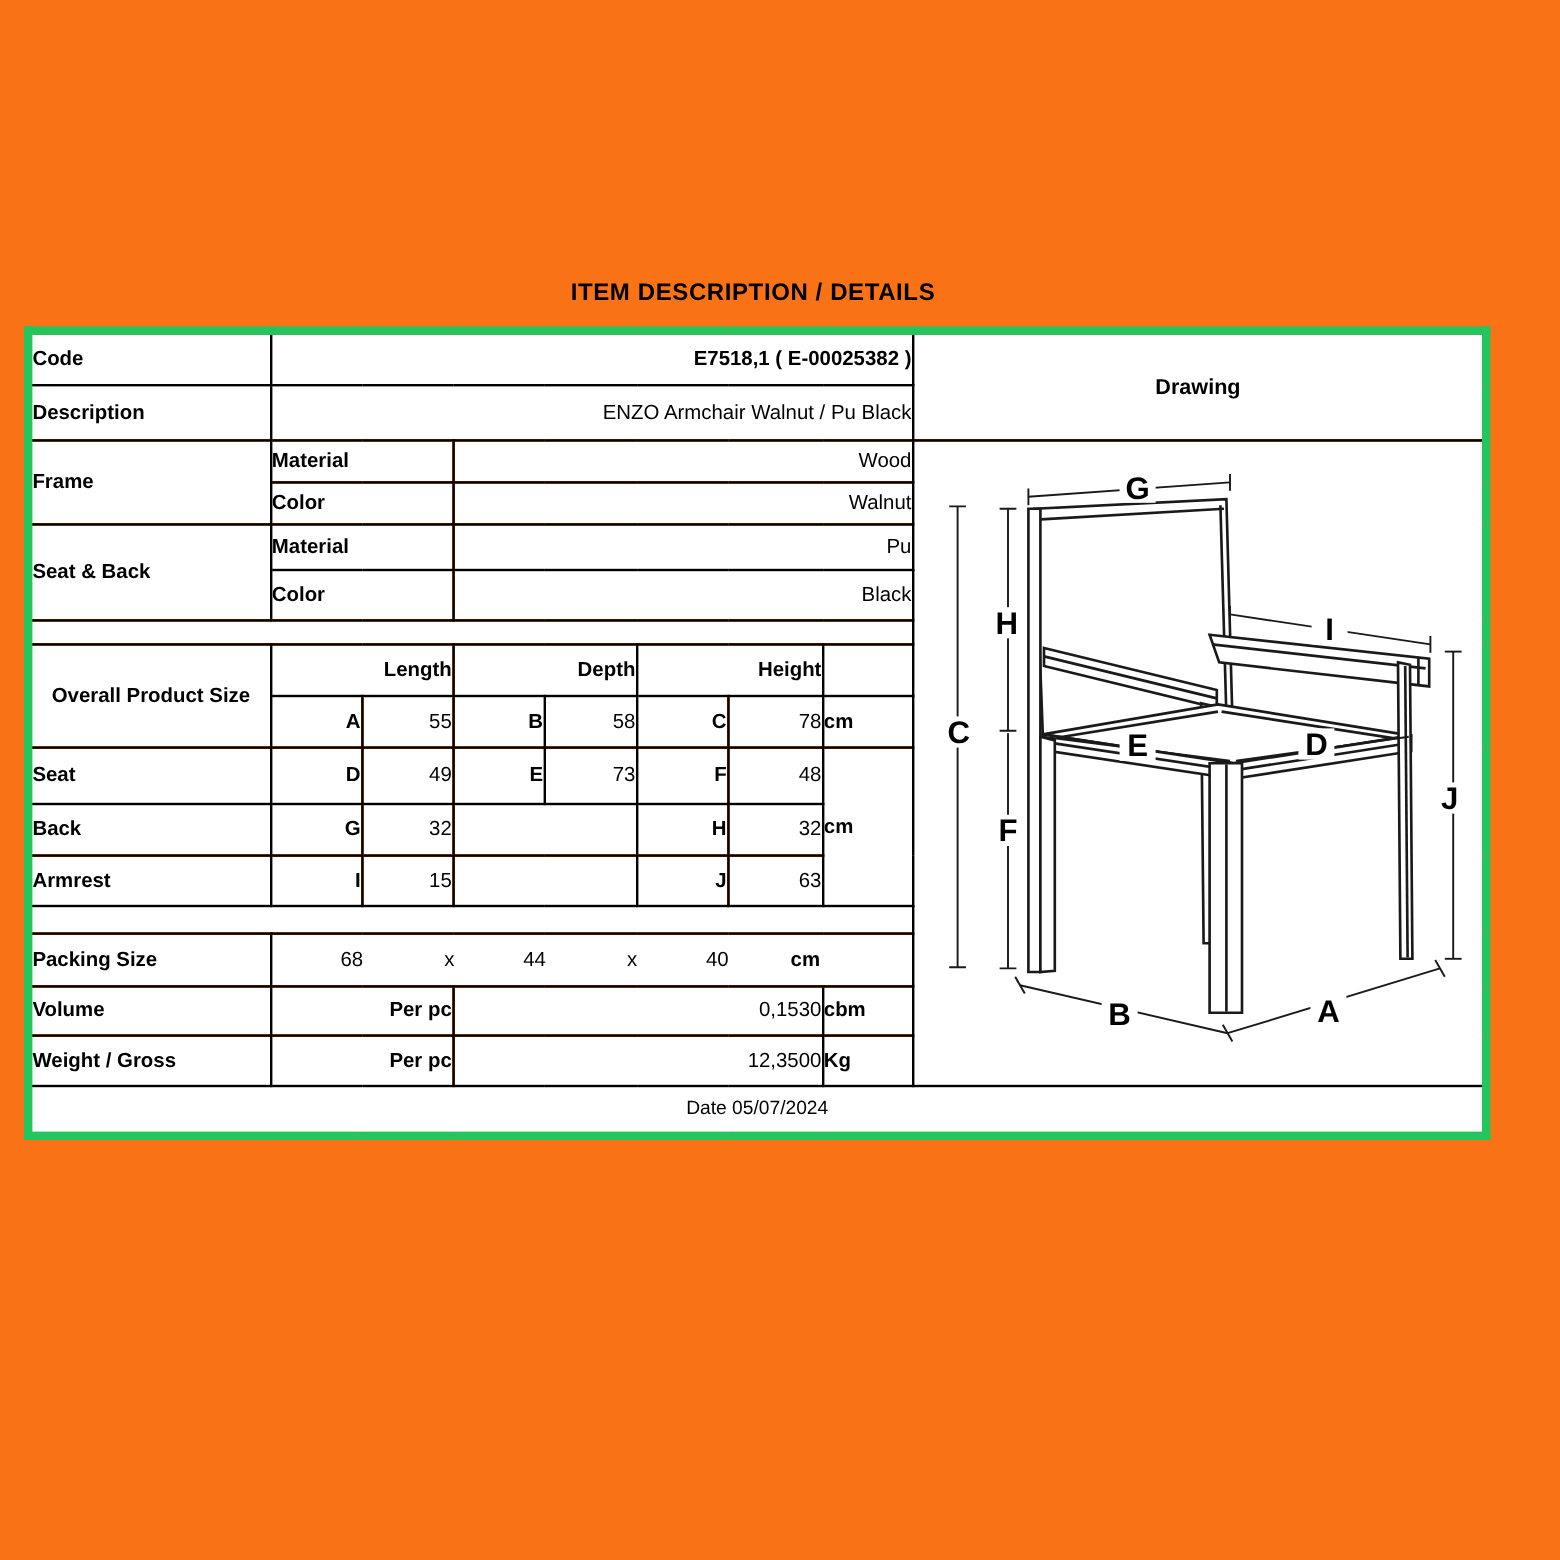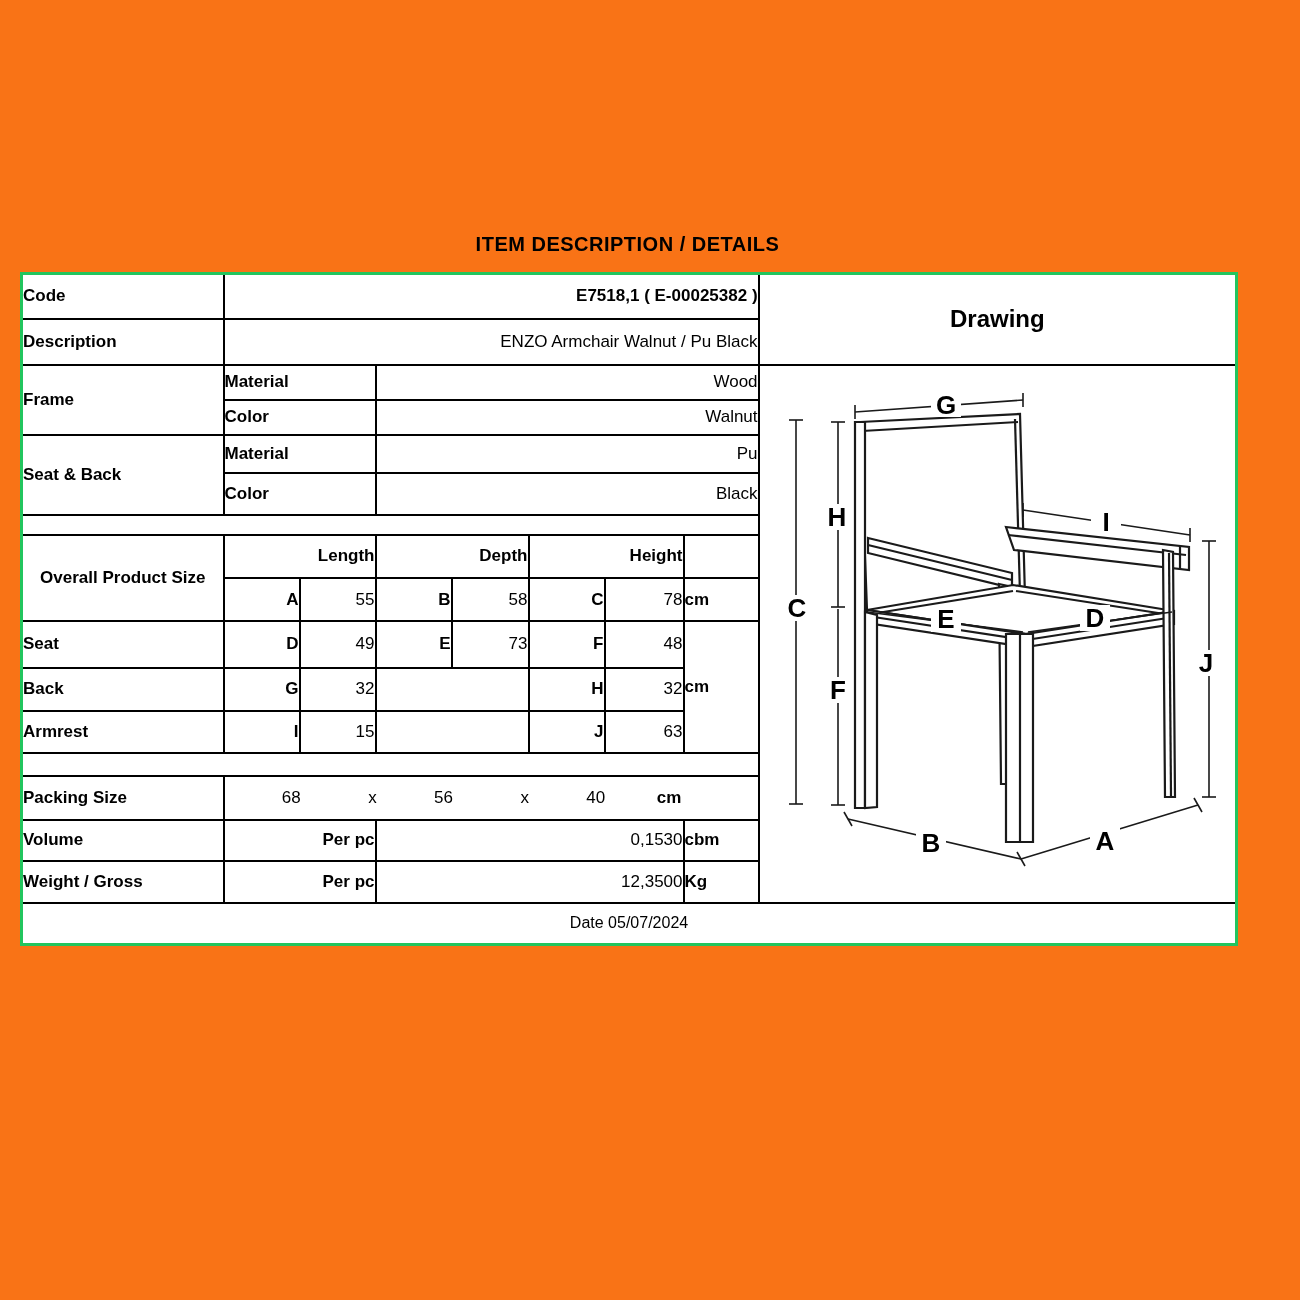--- a/index.html
+++ b/index.html
@@ -7,40 +7,40 @@
   #page{position:relative;width:1300px;height:1300px;background:#f97316;overflow:hidden;}
 
   #sheet-title{
     position:absolute;left:20px;top:233px;width:1215px;height:32px;
     text-align:center;font-size:20px;font-weight:bold;letter-spacing:.5px;
   }
 
   table.spec{
     position:absolute;left:20px;top:272px;width:1215px;
     border-collapse:collapse;table-layout:fixed;
-    border:3px solid #22c55e;
+    border:7px solid #22c55e;
     font-size:17px;
   }
   table.spec td{
     border:2px solid #000;
     padding:0;
     overflow:hidden;
     vertical-align:middle;
     background:#fff;
   }
   td.lbl{font-weight:bold;text-align:left;padding-left:7px;}
   td.ctr{text-align:right;}
   td.bold{font-weight:bold;}
   td.unit{font-weight:bold;text-align:left;padding-left:5px;}
   td.gray{background:#f0f0f0;}
   td.yellow{background:#fbfbce;}
   td.overall-lbl{
     font-weight:bold;text-align:center;padding:0 16px;line-height:1.25;
   }
-  td.drawing-header{font-weight:bold;text-align:center;font-size:24px;}
+  td.drawing-header{font-weight:bold;text-align:center;font-size:18px;}
   td.drawing-cell{vertical-align:top;padding:0;}
   td.date-cell{font-weight:normal;text-align:center;font-size:16px;}
   .pack-grid{
     display:grid;grid-template-columns:repeat(7,1fr);width:100%;
     text-align:right;align-items:center;
   }
   .pack-grid .u{font-weight:bold;}
   svg text{font-family:"Liberation Sans",sans-serif;font-weight:bold;font-size:26px;}
 </style>
 </head>
@@ -246,21 +246,21 @@
     <tr style="height:23px">
       <td colspan="8"></td>
     </tr>
 
     <tr style="height:44px">
       <td class="lbl gray">Packing Size</td>
       <td class="gray" colspan="7">
         <div class="pack-grid">
           <span>68</span>
           <span>x</span>
-          <span>56</span>
+          <span>44</span>
           <span>x</span>
           <span>40</span>
           <span class="u">cm</span>
           <span></span>
         </div>
       </td>
     </tr>
 
     <tr style="height:41px">
       <td class="lbl">Volume</td>

